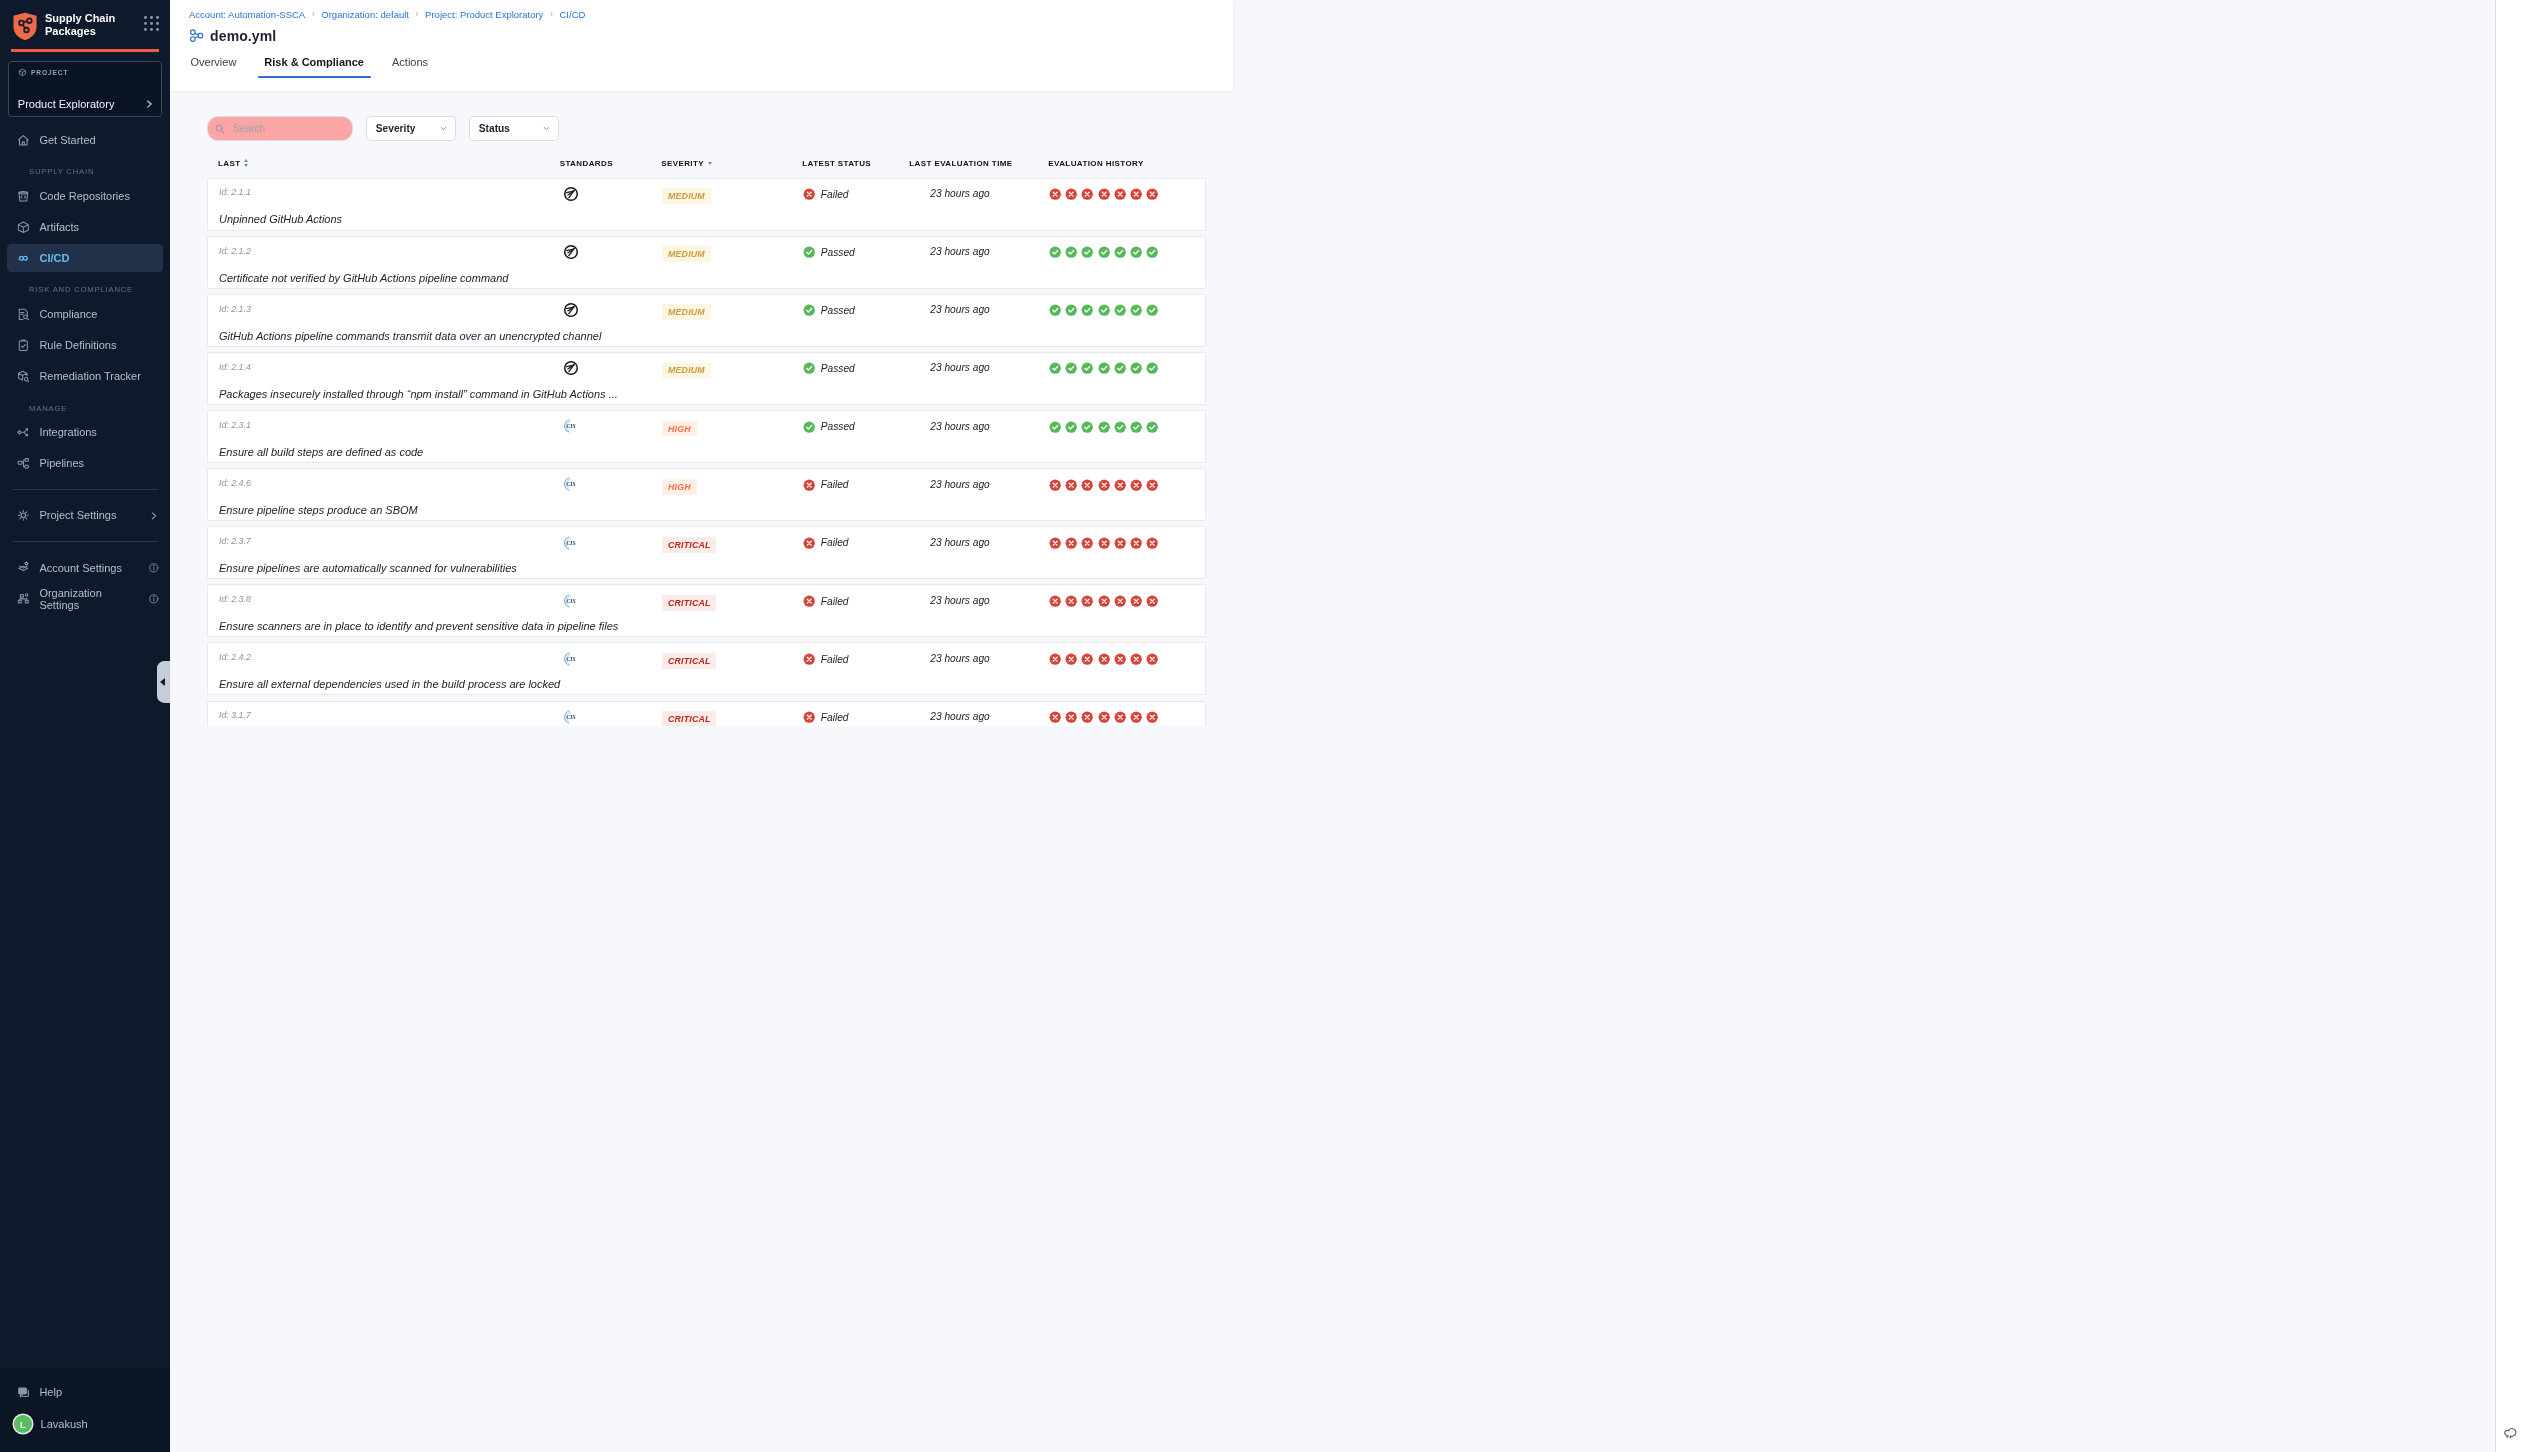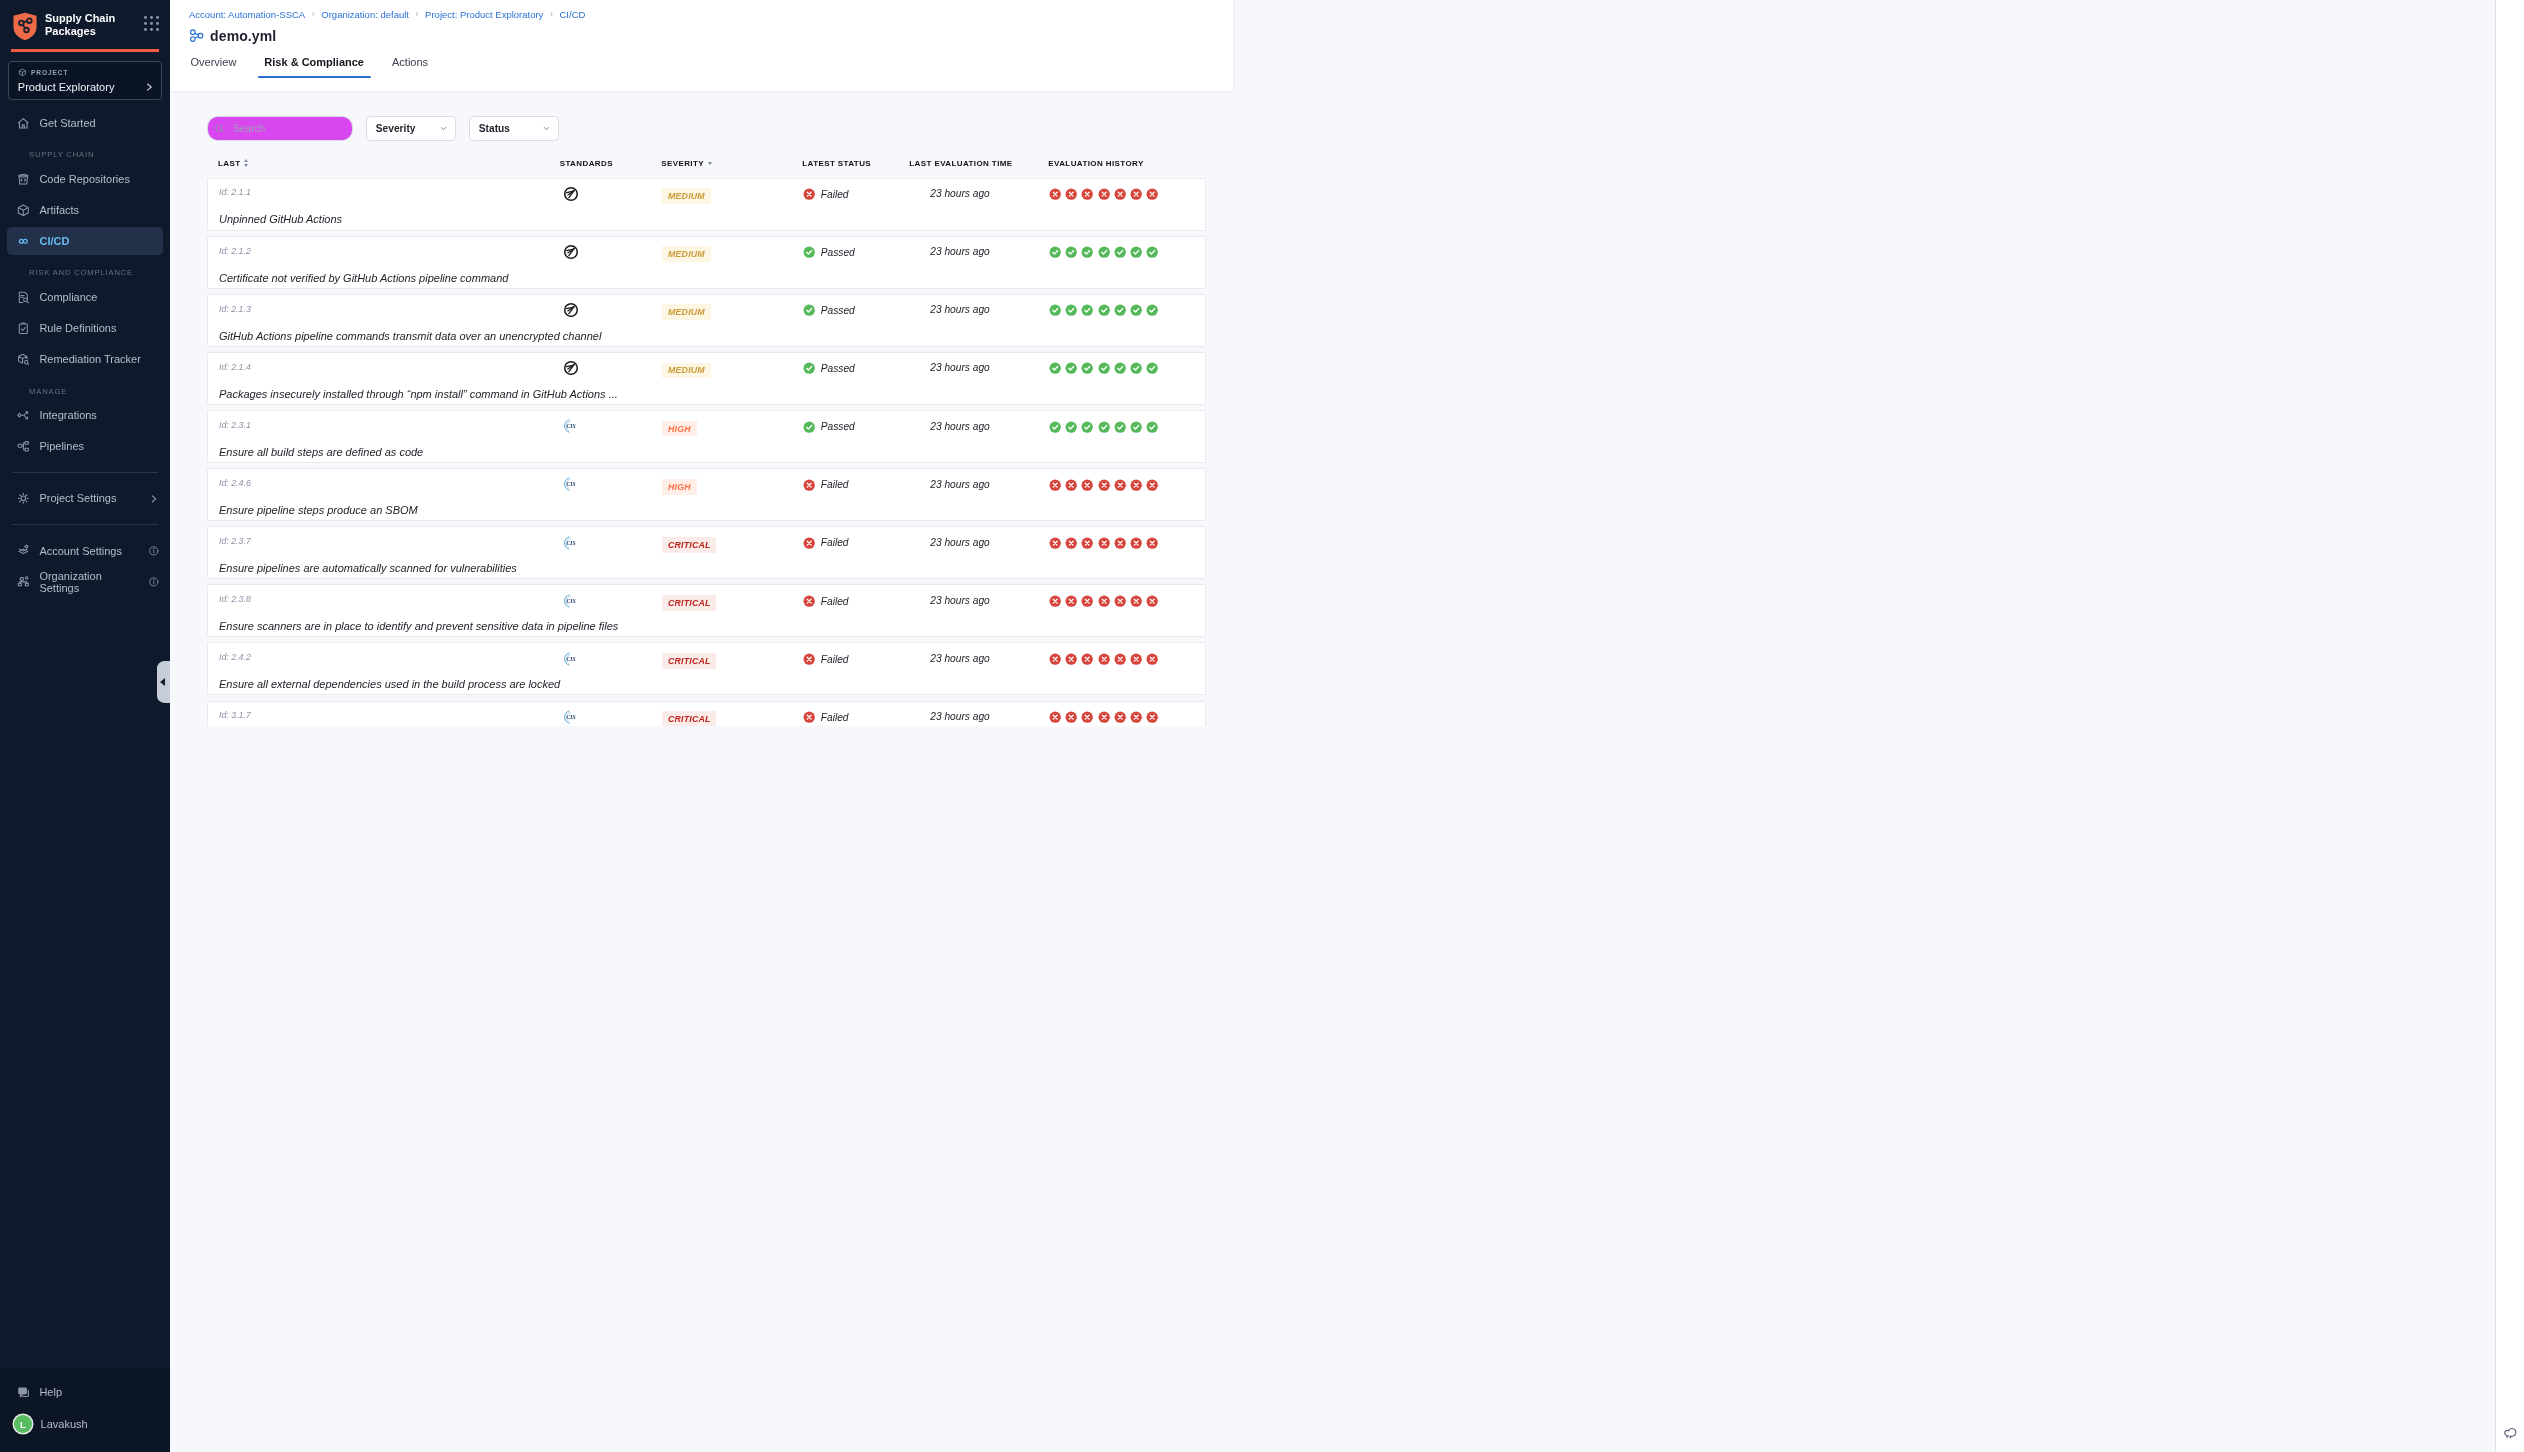--- a/index.html
+++ b/index.html
@@ -18,21 +18,21 @@
   .logo-text{ color:#fff; font-weight:bold; font-size:11px; line-height:13px; margin-left:7.3px; flex:1; }
   .grid-icon{ width:16px; height:16px; display:grid; grid-template-columns:repeat(3,1fr); gap:2.2px; margin-top:4.4px; cursor:pointer; }
   .grid-icon span{ width:2.9px; height:2.9px; border-radius:50%; background:#8b93a6; }
   .logo-underline{ height:2.2px; background:#f15b3f; margin:8.8px 11px 0 11px; }
   .project-card{
     margin:9.5px 8px 0 8px; background:#0a1424; border:0.7px solid #3d4657;
     border-radius:3.7px; padding:5.8px 7.3px 6.6px 8.8px; position:relative; cursor:pointer;
   }
   .proj-label-row{ display:flex; align-items:center; gap:4.4px; color:#97a0b3;
     font-size:6.6px; font-weight:bold; letter-spacing:0.9px; }
-  .proj-name-row{ display:flex; align-items:center; margin-top:4px; }
+  .proj-name-row{ display:flex; align-items:center; margin-top:21px; }
   .proj-name{ color:#f2f4f8; font-size:11px; flex:1; white-space:nowrap; }
   .proj-chevron{ color:#c6ccd8; width:10.2px; height:10.2px; }
   nav{ margin-top:7.3px; }
   .nav-label{ padding:11.7px 10.2px 4.4px 29px; font-size:7.7px; letter-spacing:0.8px; color:#66707f; }
   .nav-item{ display:flex; align-items:center; gap:8.8px; height:31px; padding:0 10.2px 0 16px;
     color:#b6bdcb; font-size:11px; cursor:pointer; }
   .nav-item .nicon{ width:14.6px; height:14.6px; color:#8d95a8; flex:0 0 auto; display:flex; }
   .nav-item.active{ margin:1.5px 7.3px; height:28px; padding-left:8.8px; border-radius:4.4px;
     background:#22304a; color:#67bbf1; font-weight:bold; }
   .nav-item.active .nicon{ color:#67bbf1; }
@@ -60,21 +60,21 @@
   .tabs{ display:flex; gap:28px; margin-top:12.4px; padding-left:1.5px; }
   .tab{ font-size:11px; color:#3c4150; padding-bottom:9.5px; position:relative; cursor:pointer; }
   .tab.active{ color:#14161f; font-weight:bold; }
   .tab.active::after{ content:""; position:absolute; left:-6.6px; right:-6.6px; bottom:0;
     height:2.2px; border-radius:1.5px; background:#2e6fd4; }
   
   .content{ padding:25px 0 0 37px; }
   .filters{ display:flex; gap:13px; }
   .searchbox{ position:relative; width:146px; height:25px; }
   .searchbox input{ width:100%; height:100%; border:0.7px solid #d9dce5; border-radius:11px;
-    padding:0 7.3px 0 25px; font-size:10.2px; font-family:inherit; color:#22242c; outline:none; background:#d946ef; }
+    padding:0 7.3px 0 25px; font-size:10.2px; font-family:inherit; color:#22242c; outline:none; background:#fca5a5; }
   .searchbox input::placeholder{ color:#9aa2b2; }
   .searchbox .sicon{ position:absolute; left:7.3px; top:6.6px; width:11.7px; height:11.7px; color:#8d94a6; }
   .dropdown{ width:90px; height:25px; background:#fff; border:0.7px solid #d9dce5; border-radius:4.4px;
     display:flex; align-items:center; padding:0 7.3px 0 8.8px; cursor:pointer; }
   .dropdown .dlabel{ font-size:10.2px; font-weight:bold; color:#23252f; flex:1; }
   .dropdown .chev{ width:8.8px; height:8.8px; color:#6f7890; }
   .grid{ display:grid; grid-template-columns:349px 95px 144px 107px 139px 1fr; width:999px; }
   .table-head{ margin-top:17.5px; align-items:center; }
   .table-head .th{ font-size:8px; font-weight:bold; color:#101219; letter-spacing:0.4px;
     display:flex; align-items:center; gap:3.7px; }

